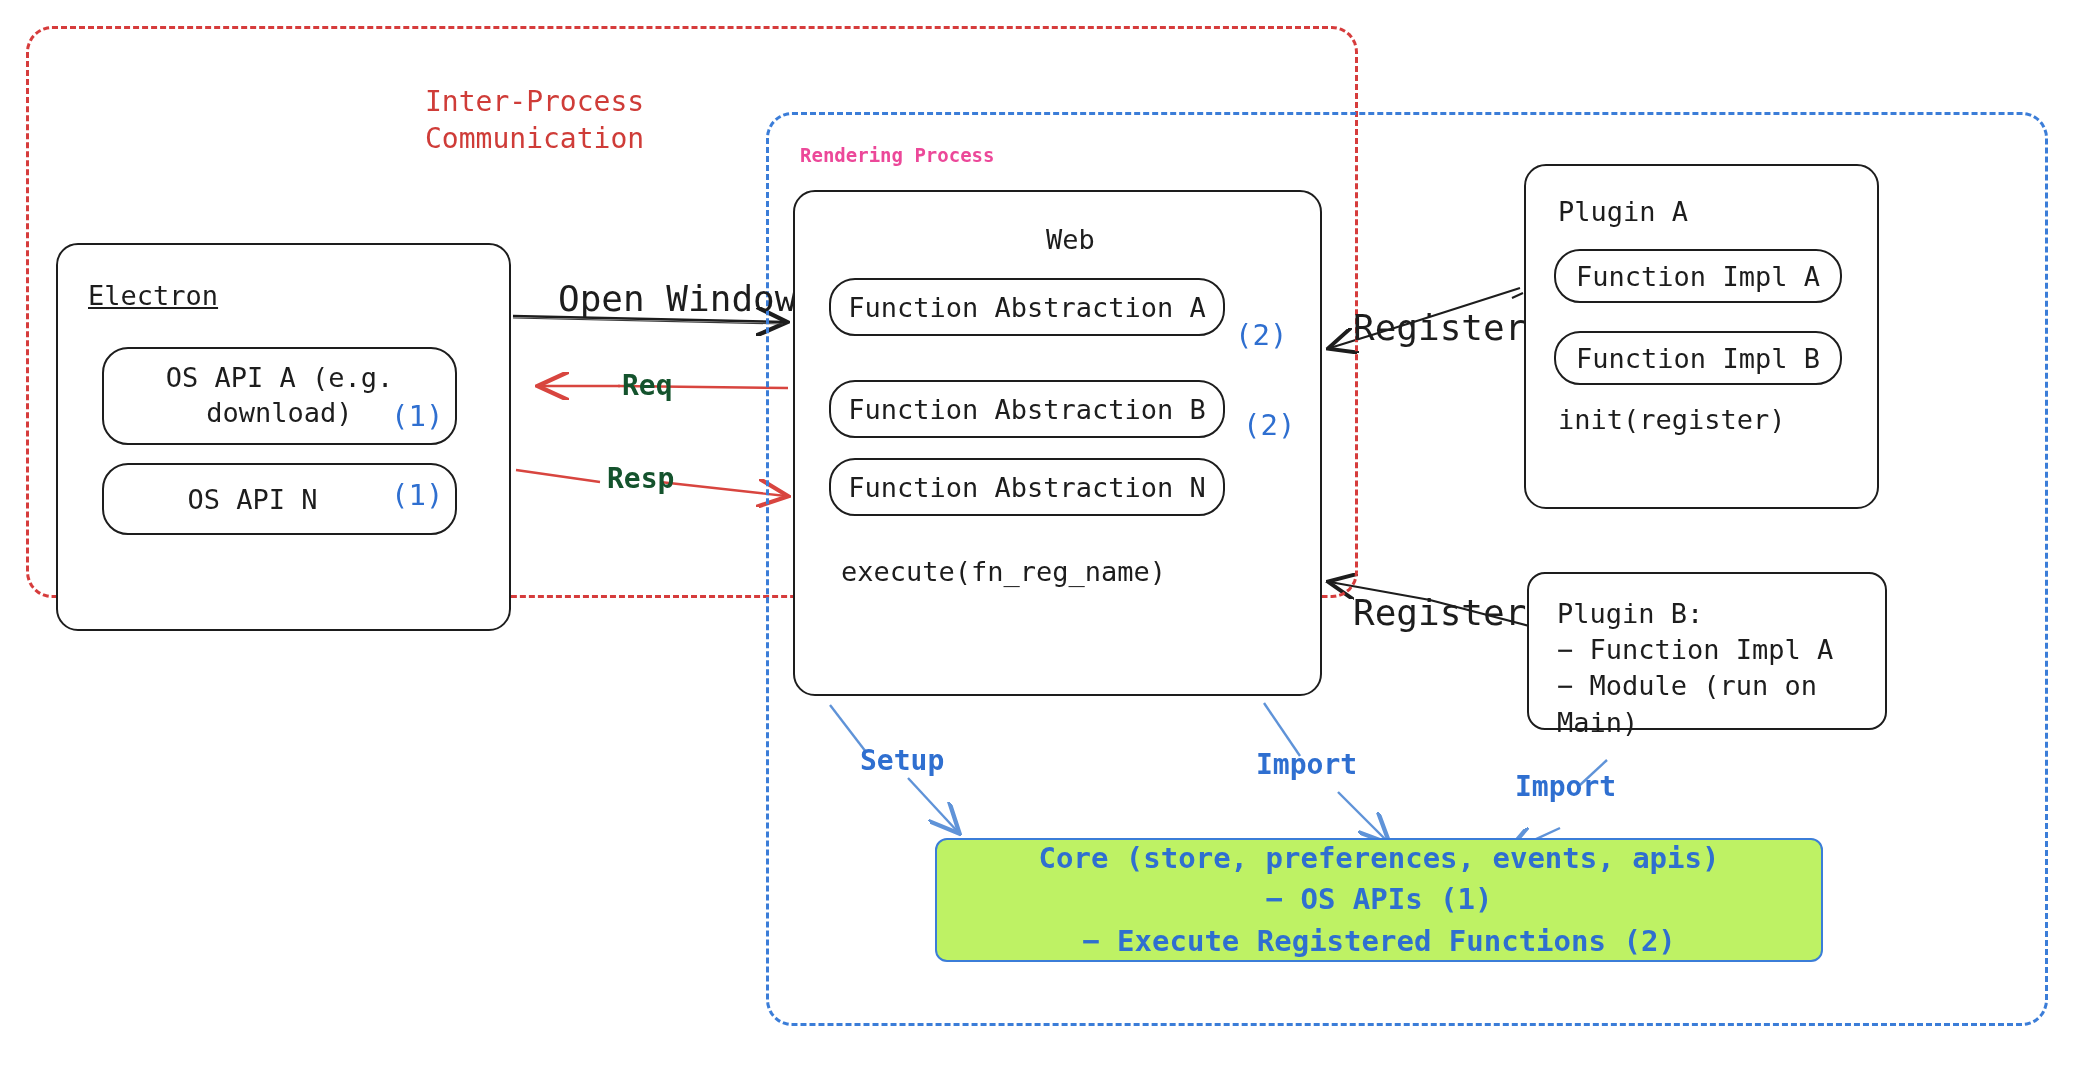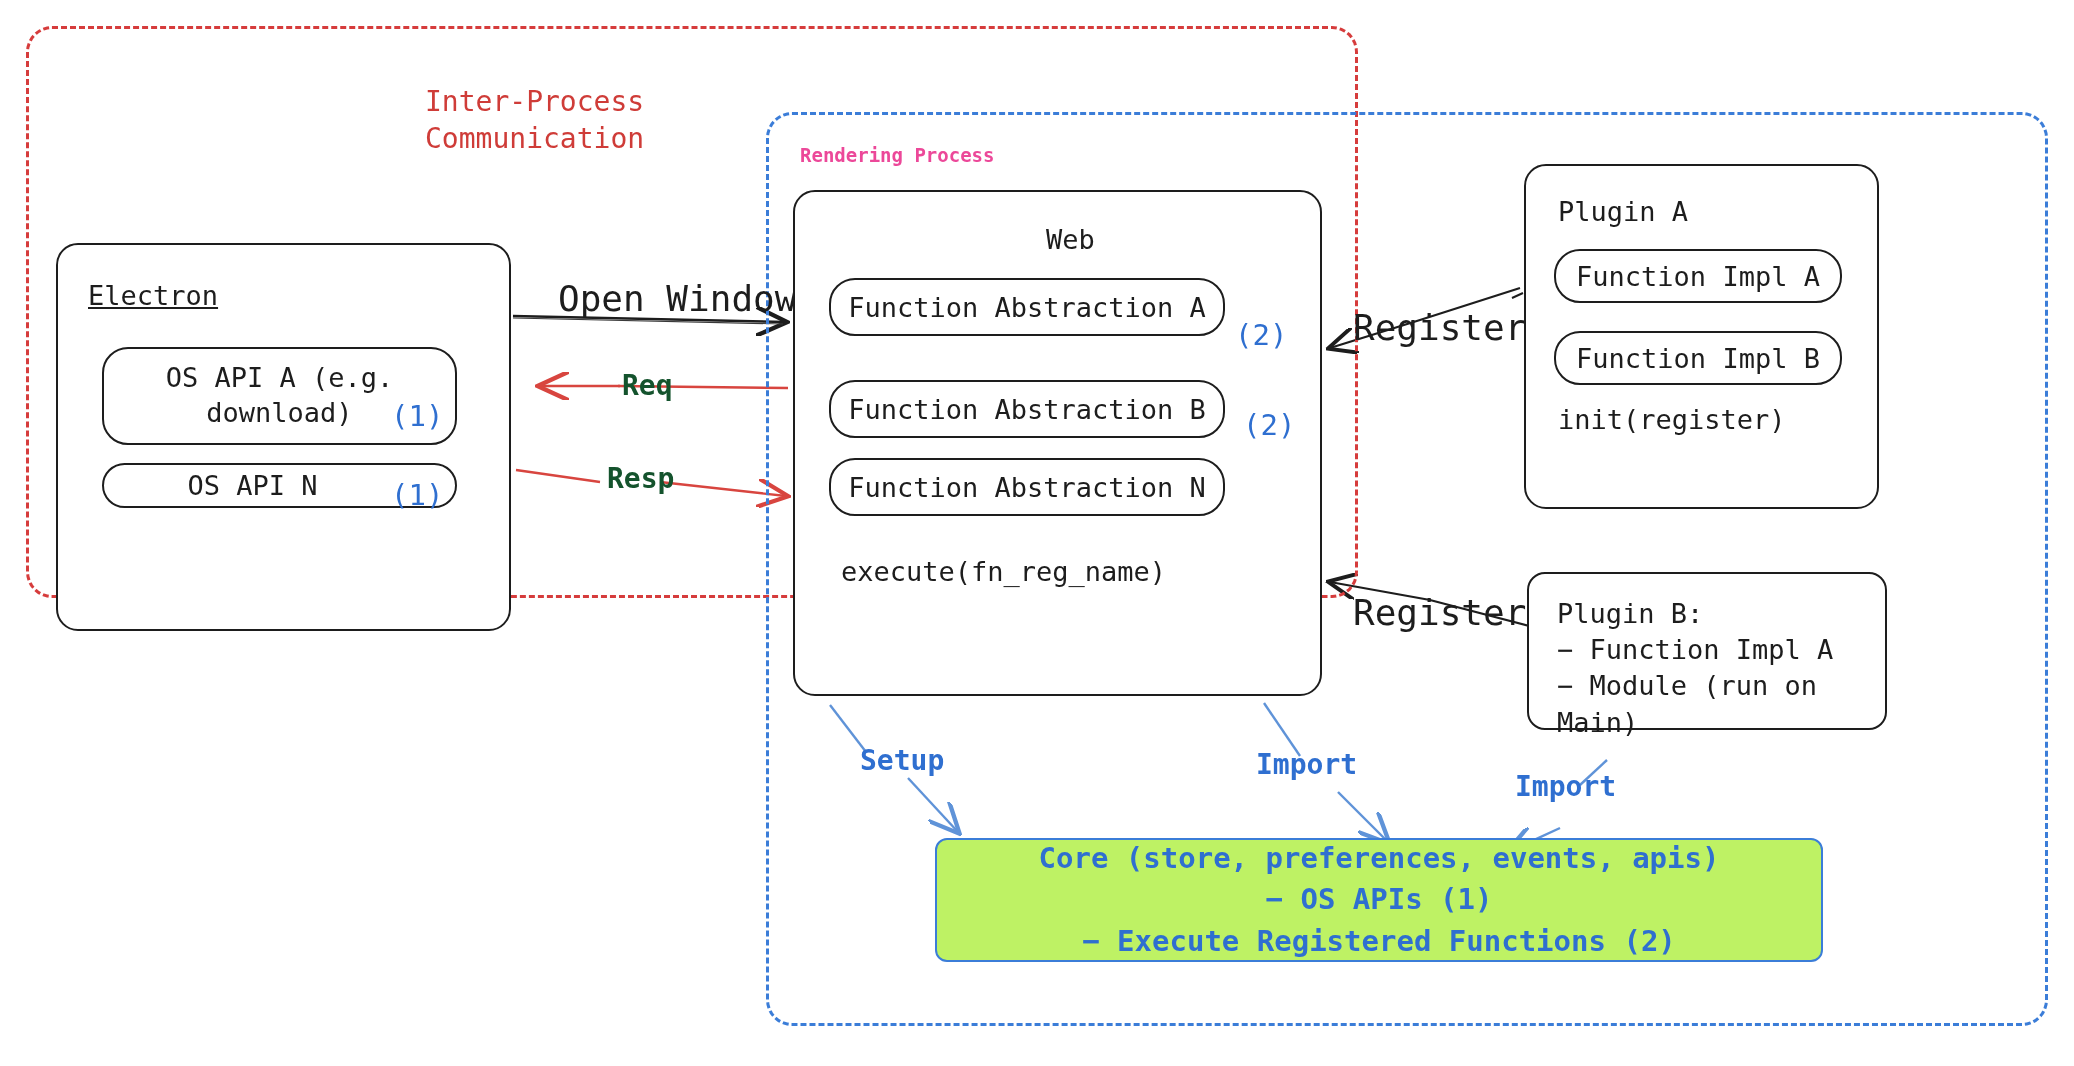--- a/index.html
+++ b/index.html
@@ -166,21 +166,21 @@
 
   <div class="abs box" style="left:56px; top:243px; width:455px; height:388px;">
     <div class="abs t label-title" style="left:30px; top:35px;text-decoration:underline;">Electron</div>
 
     <div class="abs box-inner" style="left:44px; top:102px; width:355px; height:98px;">
       <span class="t label-body" style="line-height:1.28;">OS API A (e.g.
 download)</span>
     </div>
     <span class="abs blue-marker" style="left:333px; top:154px;">(1)</span>
 
-    <div class="abs box-inner" style="left:44px; top:218px; width:355px; height:45px;">
+    <div class="abs box-inner" style="left:44px; top:218px; width:355px; height:72px;">
       <span class="t label-body" style="margin-right:54px;">OS API N</span>
     </div>
     <span class="abs blue-marker" style="left:333px; top:233px;">(1)</span>
   </div>
 
   <div class="abs edge-label" style="left:558px; top:278px;">Open Window</div>
 
   <div class="abs edge-label-red" style="left:622px; top:369px;">Req</div>
 
   <div class="abs edge-label-red" style="left:607px; top:462px;">Resp</div>

